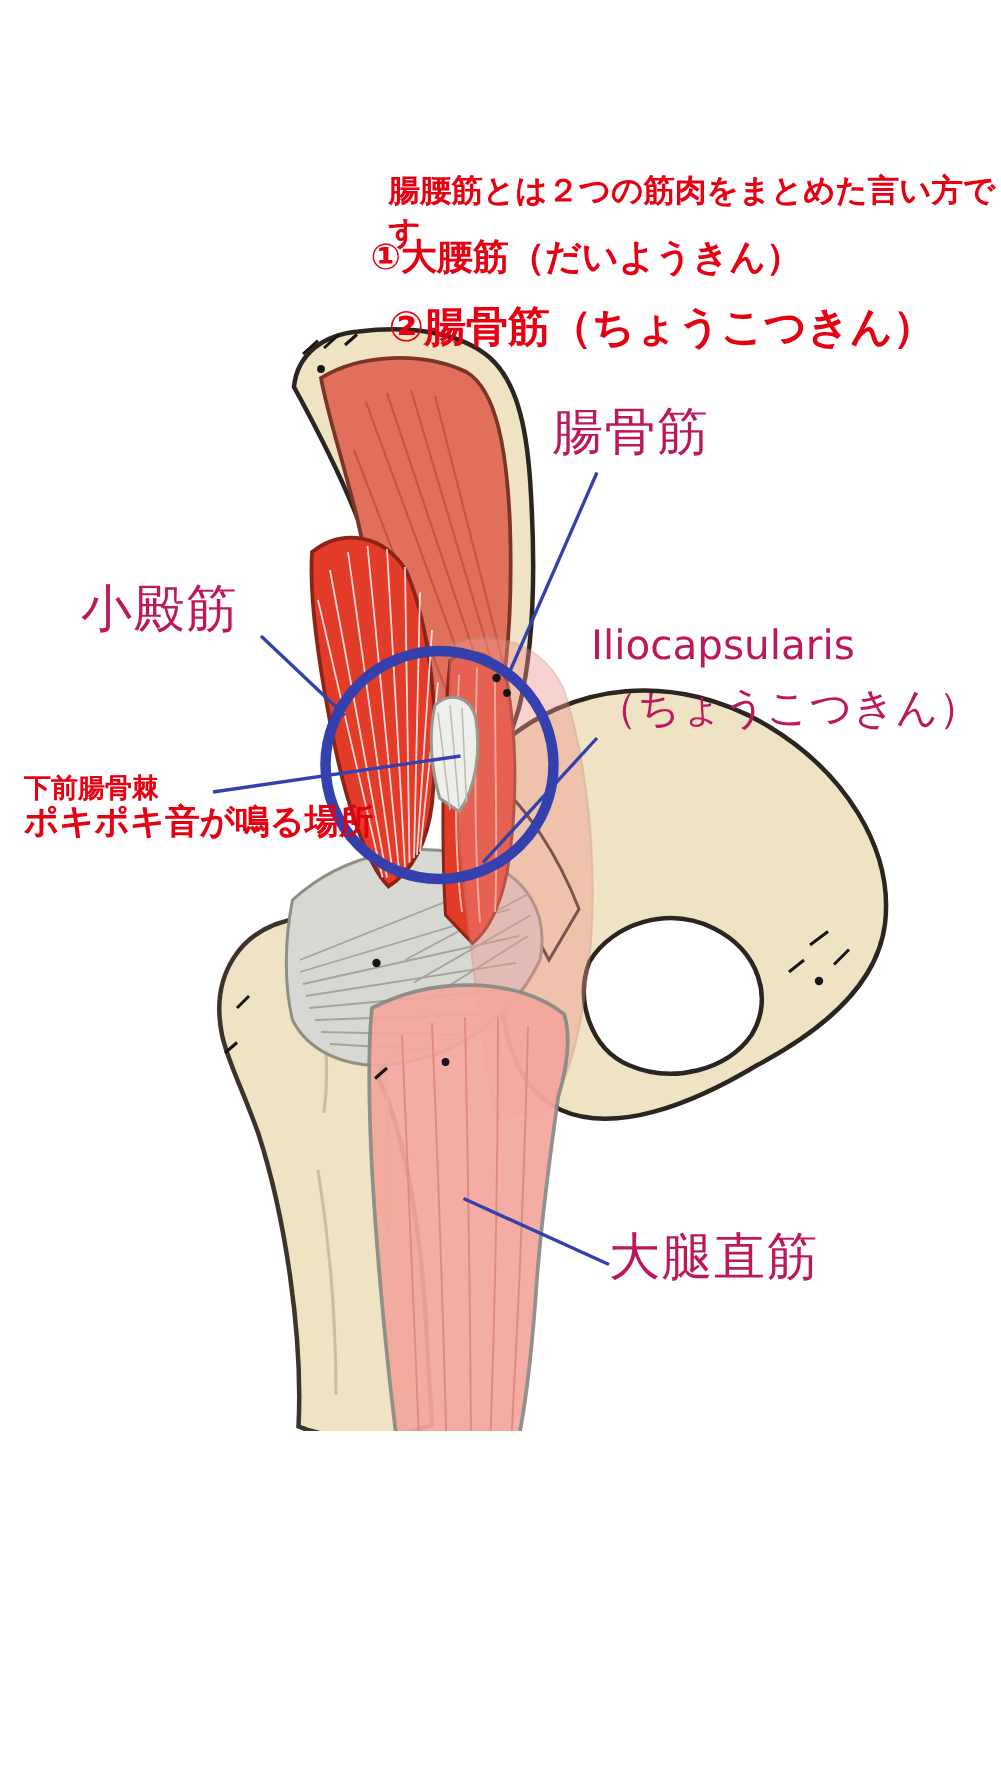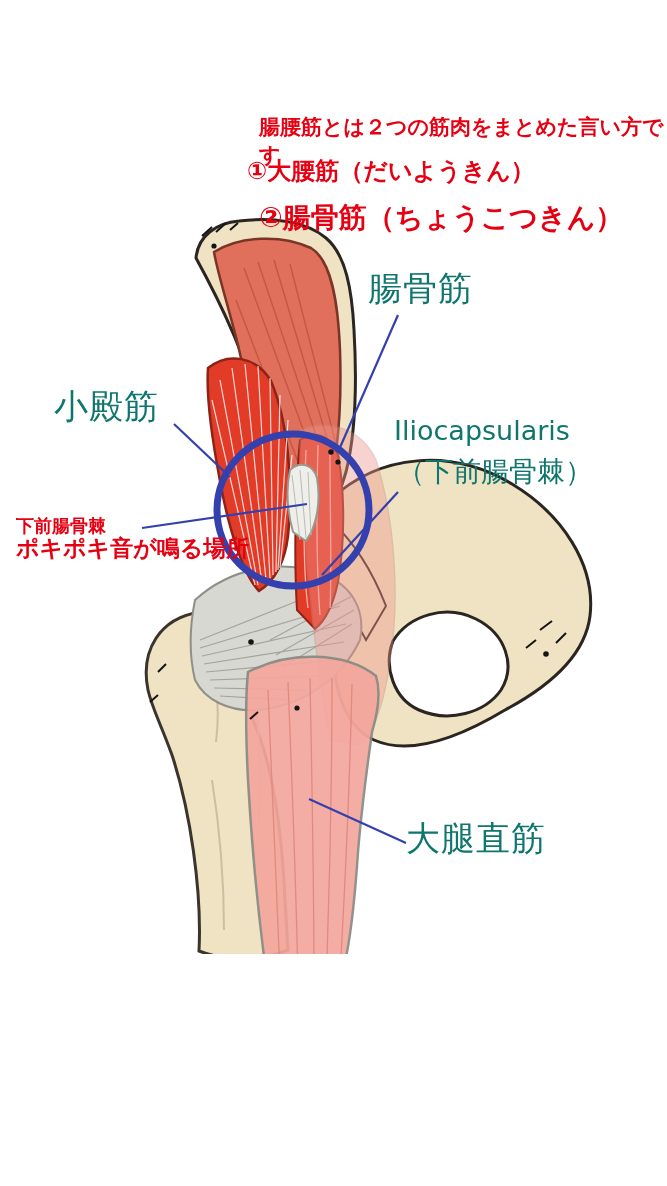--- a/index.html
+++ b/index.html
@@ -1,21 +1,21 @@
 <!DOCTYPE html>
 <html><head>
 <meta charset="utf-8">
 <style>
   html,body{margin:0;padding:0;background:#ffffff;}
   .stage{
     position:relative;width:667px;height:954px;background:#ffffff;overflow:hidden;
     font-family:"DejaVu Sans","Liberation Sans",sans-serif;
   }
   .stage svg{position:absolute;left:0;top:0;}
-  .lbl{position:absolute;white-space:nowrap;color:#0f766e;line-height:1.1;}
+  .lbl{position:absolute;white-space:nowrap;color:#be185d;line-height:1.1;}
   .lbl-big{font-size:34px;letter-spacing:1px;}
   .lbl-en{font-size:27px;}
   .lbl-jp2{font-size:28px;}
   .red{color:#e60012;font-weight:bold;}
   .note-l1{position:absolute;left:259px;top:113px;font-size:21px;}
   .note-l2{position:absolute;left:247px;top:155px;font-size:24px;}
   .note-l3{position:absolute;left:259px;top:199px;font-size:28px;}
   .lbl-iliacus{left:368px;top:270px;}
   .lbl-gluteus{left:54px;top:388px;}
   .lbl-ilioc-en{left:394px;top:416px;}
@@ -96,18 +96,18 @@
     </g>
   </svg>
 
   <div class="note-l1 red">腸腰筋とは２つの筋肉をまとめた言い方です</div>
   <div class="note-l2 red">①大腰筋（だいようきん）</div>
   <div class="note-l3 red">②腸骨筋（ちょうこつきん）</div>
 
   <div class="lbl lbl-big lbl-iliacus">腸骨筋</div>
   <div class="lbl lbl-big lbl-gluteus">小殿筋</div>
   <div class="lbl lbl-en lbl-ilioc-en">Iliocapsularis</div>
-  <div class="lbl lbl-jp2 lbl-ilioc-jp">（下前腸骨棘）</div>
+  <div class="lbl lbl-jp2 lbl-ilioc-jp">（ちょうこつきん）</div>
   <div class="lbl red lbl-aiis">下前腸骨棘</div>
   <div class="lbl red lbl-pop">ポキポキ音が鳴る場所</div>
   <div class="lbl lbl-big lbl-rectus">大腿直筋</div>
 
 </div>
 
 </body></html>

